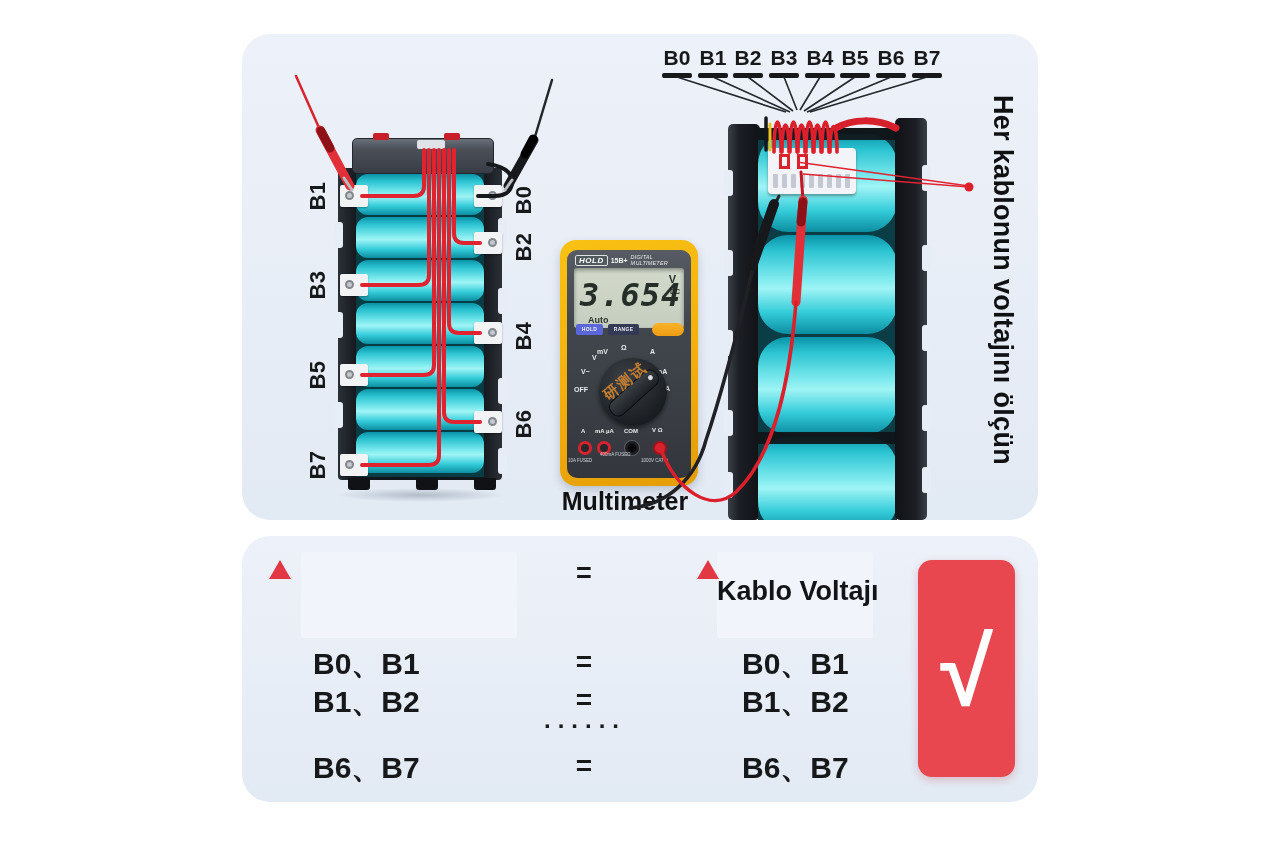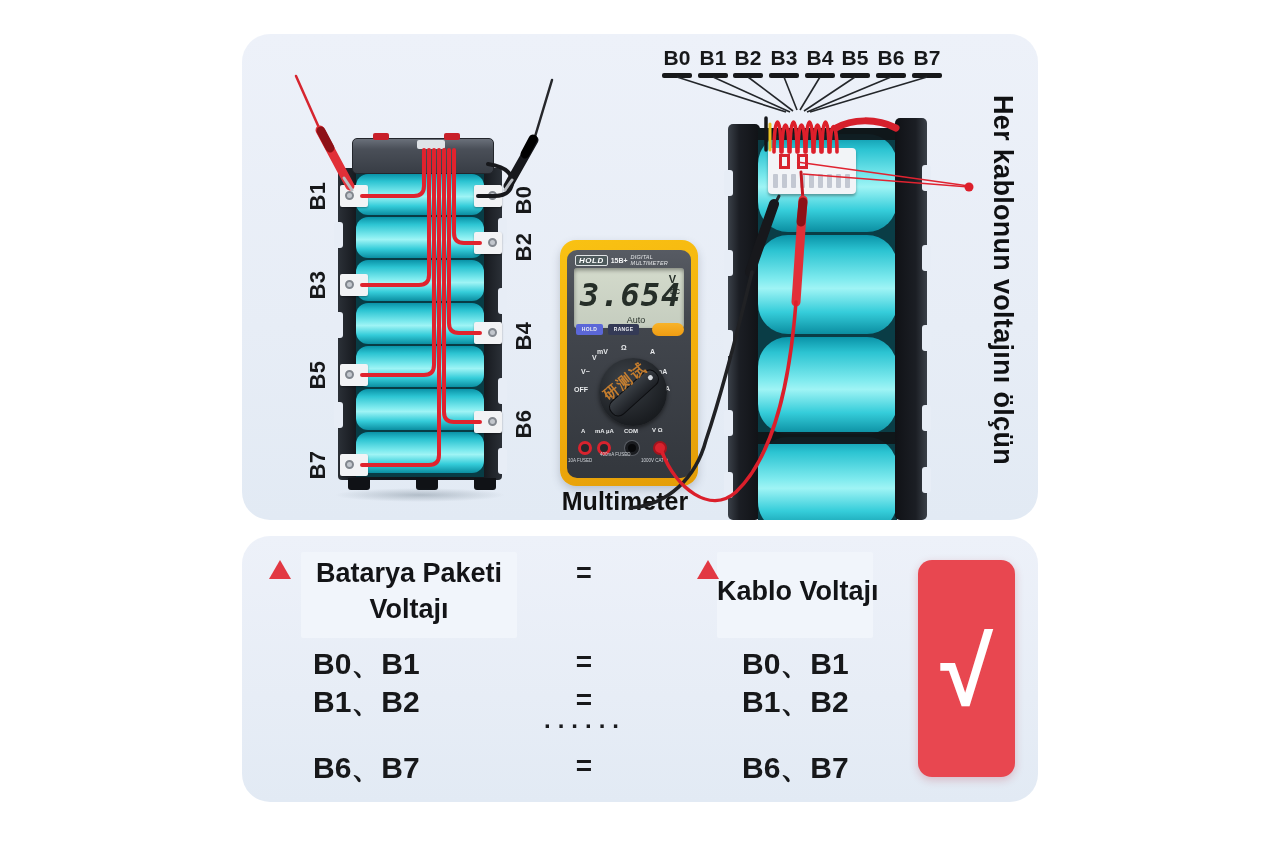--- a/index.html
+++ b/index.html
@@ -62,21 +62,21 @@
               border-radius:2px;padding:0 3px;font-style:italic;letter-spacing:.5px;}
   .dmm-model{font-size:7px;font-weight:700;color:#f2f3f4;}
   .dmm-kind{font-size:5.5px;font-style:italic;color:#e4e6e8;letter-spacing:.2px;}
   .lcd{position:absolute;left:7px;top:18px;width:110px;height:60px;background:linear-gradient(180deg,#d3dacb,#c5cdbf);
        border-radius:3px;box-shadow:inset 0 2px 4px rgba(0,0,0,.4);}
   .lcd-digits{position:absolute;left:6px;top:8px;width:84px;text-align:right;
               font-family:"DejaVu Sans Mono",monospace;font-style:italic;font-weight:700;
               font-size:32px;color:#252e28;letter-spacing:1px;}
   .lcd-v{position:absolute;right:8px;top:5px;font-size:11px;font-weight:700;color:#252e28;}
   .lcd-dc{position:absolute;right:4px;top:20px;font-size:7px;font-weight:700;color:#252e28;}
-  .lcd-auto{position:absolute;left:14px;right:0;bottom:3px;text-align:center;font-size:9px;font-weight:400;color:#2a332c;}
+  .lcd-auto{position:absolute;left:14px;right:0;bottom:3px;font-size:9px;font-weight:700;color:#2a332c;}
   .dmm-btn{position:absolute;height:11px;border-radius:2px;font-size:5px;font-weight:700;color:#eceef2;
            text-align:center;line-height:11px;letter-spacing:.3px;}
   .dial-lbl{position:absolute;font-size:7px;font-weight:700;color:#e8eaec;}
   .dial{position:absolute;left:599px;top:358px;width:68px;height:68px;border-radius:50%;
         background:radial-gradient(circle at 38% 32%,#3c4147 0%,#1b1e22 70%,#101214 100%);
         box-shadow:0 2px 4px rgba(0,0,0,.5);}
   .knob{position:absolute;left:5px;top:26px;width:58px;height:16px;border-radius:8px;
         background:linear-gradient(180deg,#3a3f45,#1e2126);border:1px solid #0c0d10;
         transform:rotate(-42deg);}
   .knob-dot{position:absolute;right:4px;top:5px;width:5px;height:5px;border-radius:50%;background:#d6d9dd;}
@@ -340,22 +340,20 @@
   <div class="sideLbl" style="left:504px;top:325px">B4</div>
   <div class="sideLbl" style="left:504px;top:413px">B6</div>
 
   <div class="side-note">Her kablonun voltajını ölçün</div>
 
   <div class="panel" id="panel-bottom"></div>
   <div class="hdr-box" style="left:301px;top:552px;width:216px;height:86px"></div>
   <div class="hdr-box" style="left:717px;top:552px;width:156px;height:86px"></div>
   <div class="tri" style="left:269px;top:560px"></div>
   <div class="tri" style="left:697px;top:560px"></div>
-  <div class="hdr-txt" style="left:301px;top:558px;width:216px">Batarya Paketi</div>
-  <div class="hdr-txt" style="left:301px;top:594px;width:216px">Voltajı</div>
   <div class="eqcol" style="top:558px;font-size:27px">=</div>
   <div class="hdr-txt" style="left:717px;top:576px;width:156px">Kablo Voltajı</div>
 
   <div class="rowtxt" style="left:313px;top:644px">B0、B1</div>
   <div class="eqcol" style="top:646px;font-size:28px">=</div>
   <div class="rowtxt" style="left:742px;top:644px">B0、B1</div>
 
   <div class="rowtxt" style="left:313px;top:682px">B1、B2</div>
   <div class="eqcol" style="top:684px;font-size:28px">=</div>
   <div class="rowtxt" style="left:742px;top:682px">B1、B2</div>

